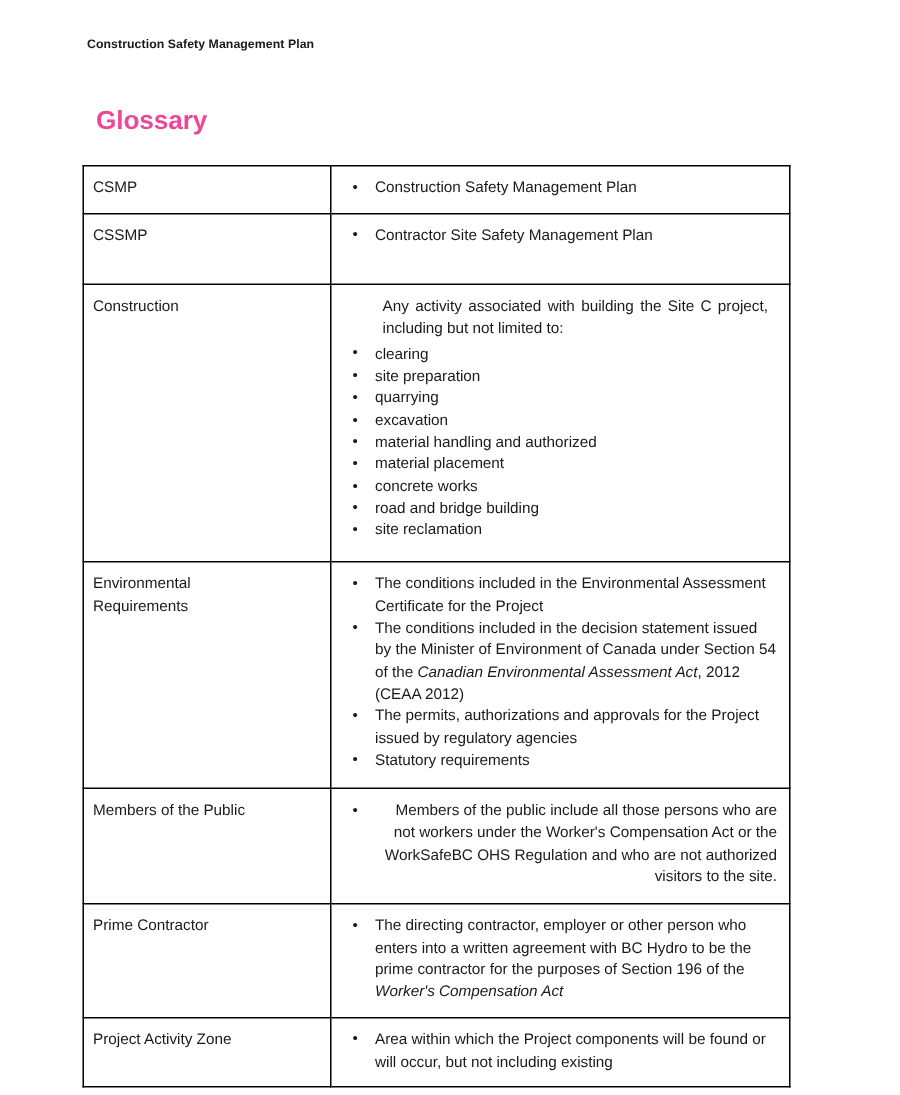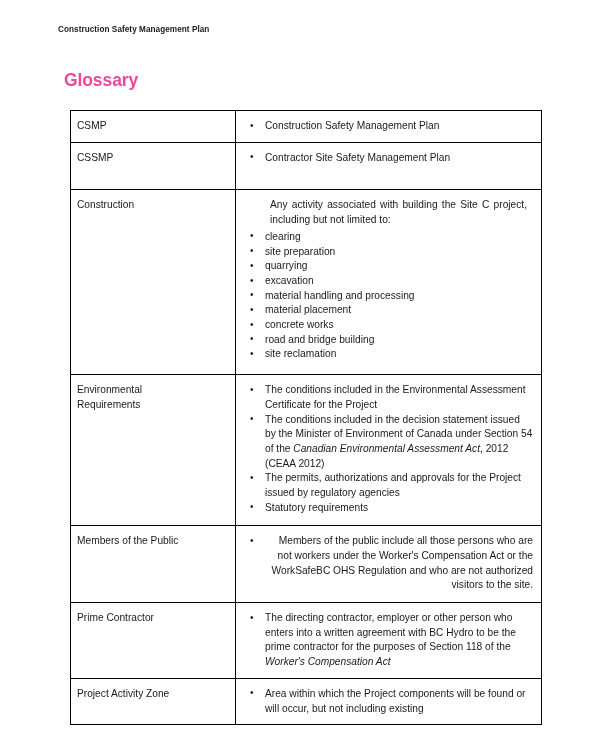--- a/index.html
+++ b/index.html
@@ -48,21 +48,21 @@
     top: 70px;
     font-size: 17.5px;
     font-weight: bold;
     letter-spacing: -0.1px;
     color: #ec4899;
   }
 
   
   .glossary-table {
     position: absolute;
-    left: 70px;
+    left: 55px;
     top: 110px;
     width: 471px;
     border-collapse: collapse;
     table-layout: fixed;
   }
   .glossary-table td {
     border: 1px solid #000000;
     vertical-align: top;
     padding: 0;
   }
@@ -165,21 +165,21 @@
           <div class="term-cell">Construction</div>
         </td>
         <td>
           <div class="def-cell" style="padding-bottom:12px;">
             <div class="def-intro">Any activity associated with building the Site C project, including but not limited to:</div>
             <ul class="def-list">
               <li>clearing</li>
               <li>site preparation</li>
               <li>quarrying</li>
               <li>excavation</li>
-              <li>material handling and processing</li>
+              <li>material handling and authorized</li>
               <li>material placement</li>
               <li>concrete works</li>
               <li>road and bridge building</li>
               <li>site reclamation</li>
             </ul>
           </div>
         </td>
       </tr>
 
       <tr>
@@ -214,21 +214,21 @@
         </td>
       </tr>
 
       <tr>
         <td>
           <div class="term-cell">Prime Contractor</div>
         </td>
         <td>
           <div class="def-cell" style="padding-bottom:8px;">
             <ul class="def-list">
-              <li><span>The directing contractor, employer or other person who enters into a written agreement with BC Hydro to be the prime contractor for the purposes of Section 118 of the </span><em class="title-italic">Worker's Compensation Act</em></li>
+              <li><span>The directing contractor, employer or other person who enters into a written agreement with BC Hydro to be the prime contractor for the purposes of Section 196 of the </span><em class="title-italic">Worker's Compensation Act</em></li>
             </ul>
           </div>
         </td>
       </tr>
 
       <tr>
         <td>
           <div class="term-cell">Project Activity Zone</div>
         </td>
         <td>

